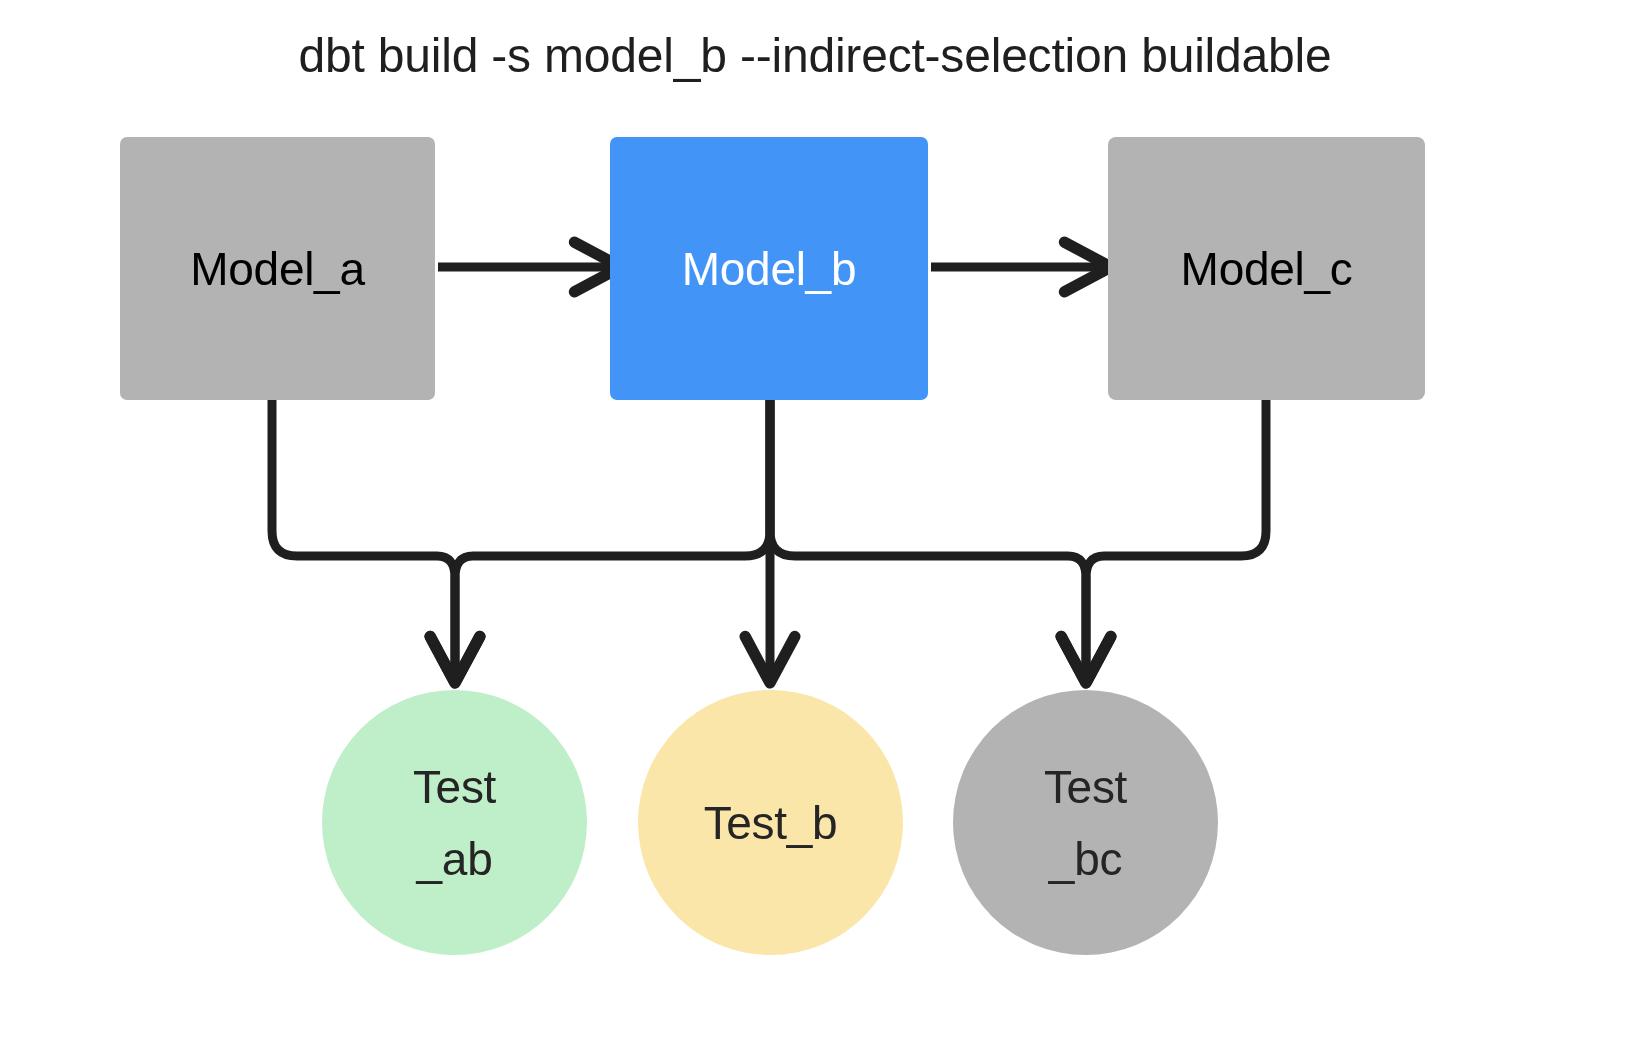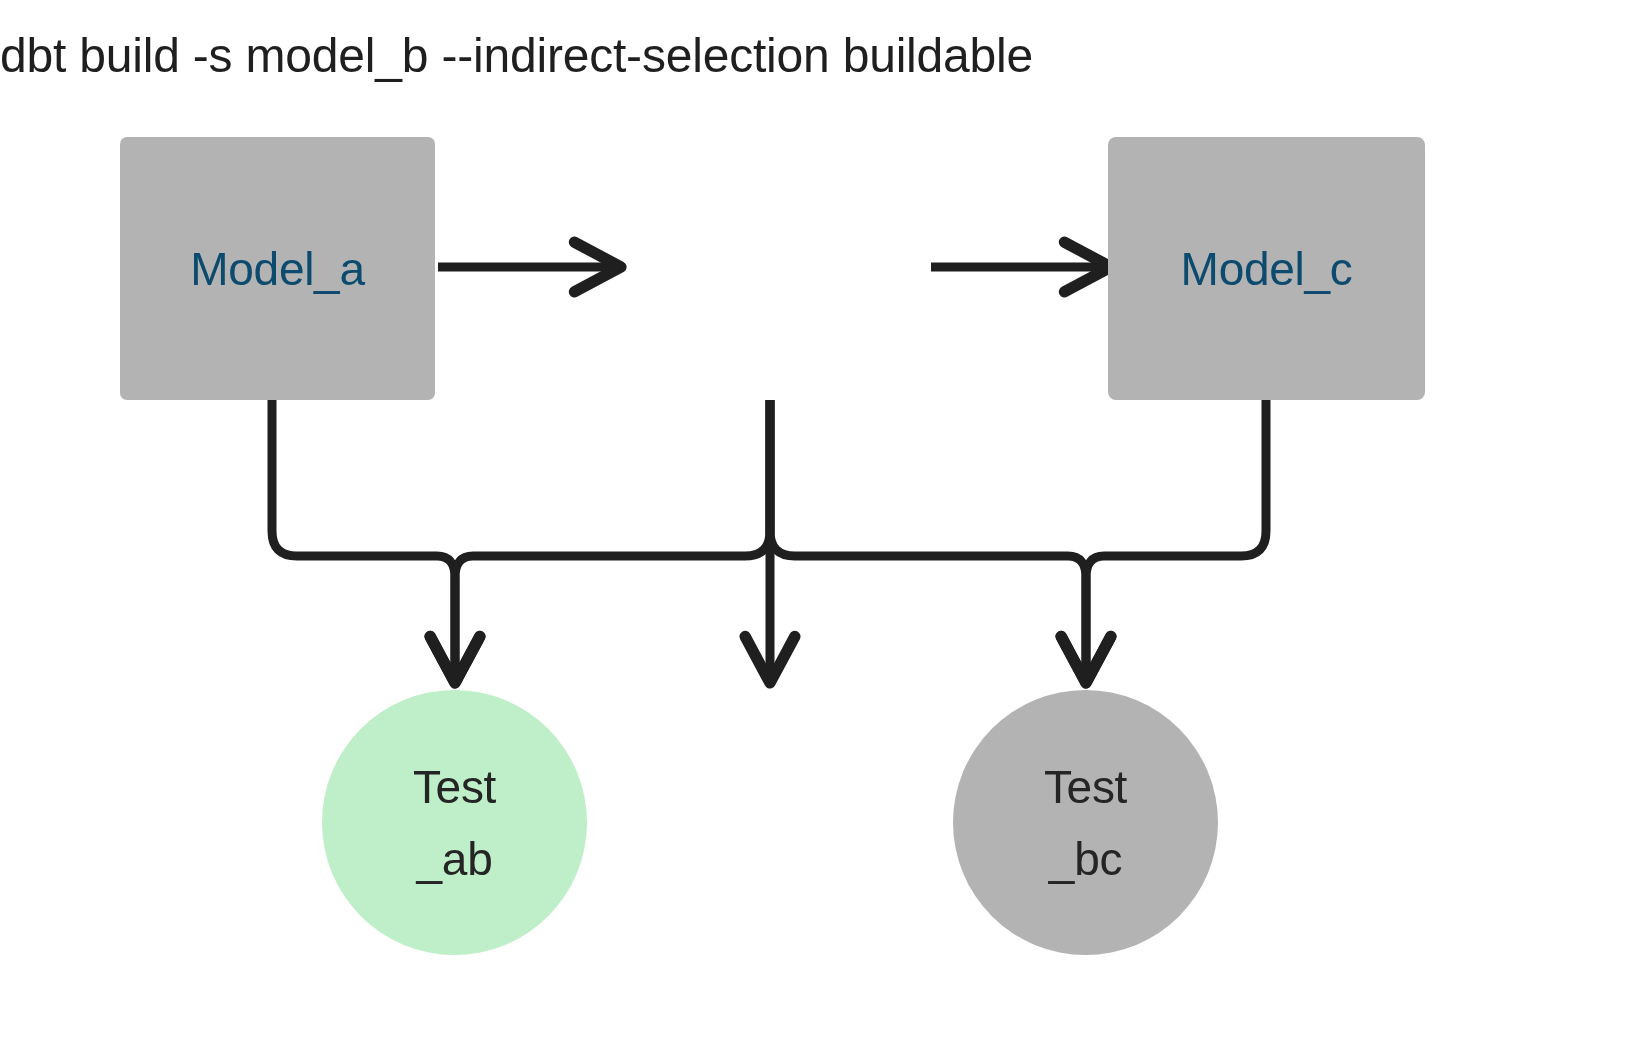--- a/index.html
+++ b/index.html
@@ -27,20 +27,21 @@
     height: 1060px;
     pointer-events: none;
   }
 
   
   .diagram-title {
     position: absolute;
     left: 0;
     top: 25px;
     width: 1630px;
+    text-align: center;
     font-size: 48px;
     line-height: 62px;
     letter-spacing: -0.2px;
     color: #1f1f1f;
     font-family: "Liberation Sans", sans-serif;
     white-space: pre;
   }
 
   
   .node-box {
@@ -51,21 +52,21 @@
     justify-content: center;
     box-sizing: border-box;
   }
   .node-box .node-label {
     font-size: 46px;
     line-height: 52px;
     letter-spacing: -0.3px;
     white-space: pre;
   }
   .node-box.grey { background: #b3b3b3; }
-  .node-box.grey .node-label { color: #0c4a6e; }
+  .node-box.grey .node-label { color: #000000; }
   .node-box.blue { background: #4294f7; }
   .node-box.blue .node-label { color: #ffffff; }
 
   #node-model-a { left: 120px; top: 137px; width: 315px; height: 263px; }
   #node-model-b { left: 610px; top: 137px; width: 318px; height: 263px; }
   #node-model-c { left: 1108px; top: 137px; width: 317px; height: 263px; border-radius: 8px; }
 
   
   .node-circle {
     position: absolute;
@@ -116,29 +117,35 @@
       <path d="M 770 400 L 770 531 Q 770 556 795 556 L 1068 556 Q 1086 556 1086 578 L 1086 684" marker-end="url(#arrowhead)"></path>
 
       <path d="M 1266 400 L 1266 531 Q 1266 556 1241 556 L 1104 556 Q 1086 556 1086 578 L 1086 684" marker-end="url(#arrowhead)"></path>
     </g>
   </svg>
 
   <div class="node-box grey" id="node-model-a">
     <span class="node-label">Model_a</span>
   </div>
 
+  <div class="node-box blue" id="node-model-b">
+    <span class="node-label">Model_b</span>
+  </div>
 
   <div class="node-box grey" id="node-model-c">
     <span class="node-label">Model_c</span>
   </div>
 
   <div class="node-circle" id="node-test-ab">
     <span class="node-label">Test
 _ab</span>
   </div>
 
+  <div class="node-circle" id="node-test-b">
+    <span class="node-label">Test_b</span>
+  </div>
 
   <div class="node-circle" id="node-test-bc">
     <span class="node-label">Test
 _bc</span>
   </div>
 
 </div>
 
 </body></html>

